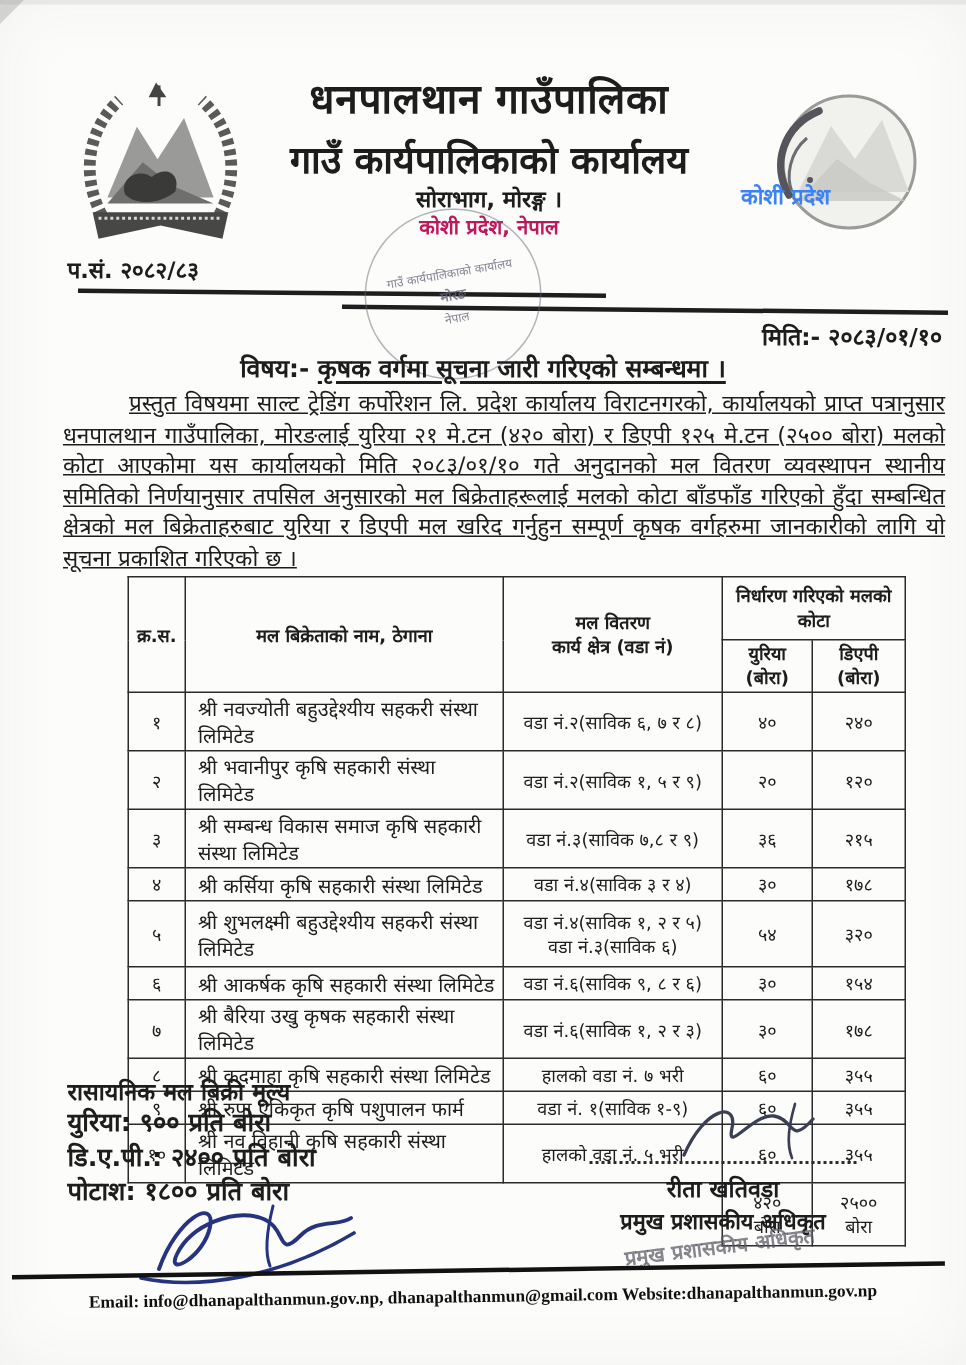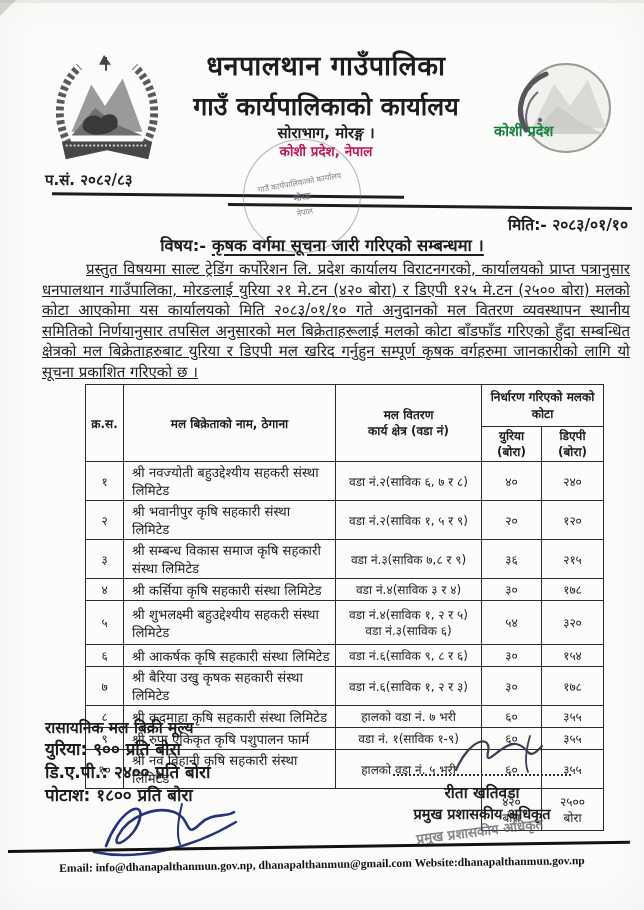--- a/index.html
+++ b/index.html
@@ -15,21 +15,21 @@
   .edge-top { position:absolute; left:0; top:0; right:0; height:3px; background:rgba(120,120,118,.12); }
 
   
   .emblem { position:absolute; left:48px; top:50px; width:118px; height:126px; }
   .head-center { position:absolute; left:168px; top:46px; width:316px; text-align:center; }
   .muni-title { font-size:27px; font-weight:bold; letter-spacing:.5px; }
   .office-title { font-size:25px; font-weight:bold; margin-top:5px; }
   .addr1 { font-size:15px; font-weight:600; }
   .addr2 { font-size:13.5px; font-weight:600; color:#be185d; }
   .prov-logo { position:absolute; right:16px; top:58px; width:140px; height:112px; }
-  .prov-label { position:absolute; left:6px; top:62px; font-size:14.5px; font-weight:bold; color:#15803d; }
+  .prov-label { position:absolute; left:6px; top:62px; font-size:14.5px; font-weight:bold; color:#3b82f6; }
   .refno { position:absolute; left:45px; top:169px; font-size:15px; font-weight:600; }
   .rule-a { position:absolute; left:52px; top:194px; width:352px; height:2.6px; background:#1e1e1e; transform:rotate(0.55deg); }
   .rule-b { position:absolute; left:228px; top:205px; width:404px; height:2.6px; background:#1e1e1e; transform:rotate(0.55deg); }
 
   .stamp-round {
     position:absolute; left:243px; top:139px; width:118px; height:114px;
     border:1.6px solid rgba(100,100,122,.48); border-radius:50%;
     transform:rotate(-10deg);
     display:flex; flex-direction:column; align-items:center; justify-content:center; gap:3px;
     color:rgba(95,95,118,.78); text-align:center; pointer-events:none;

